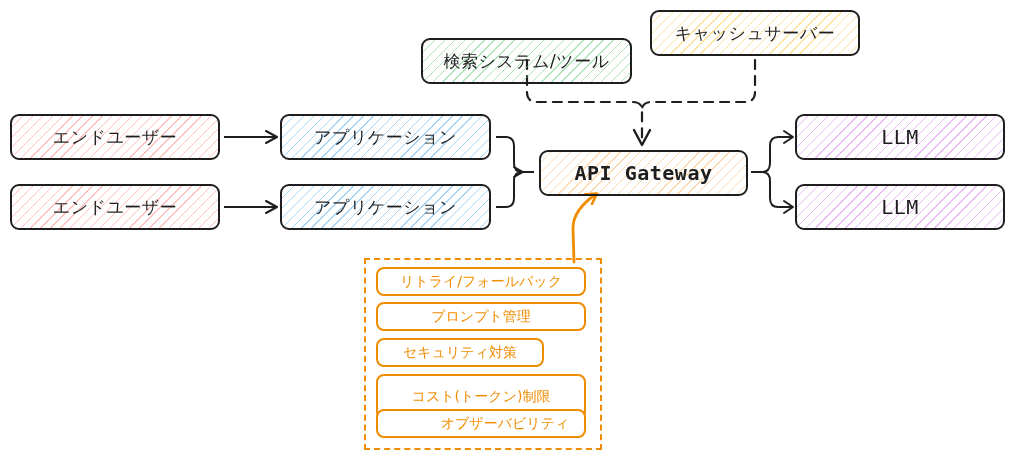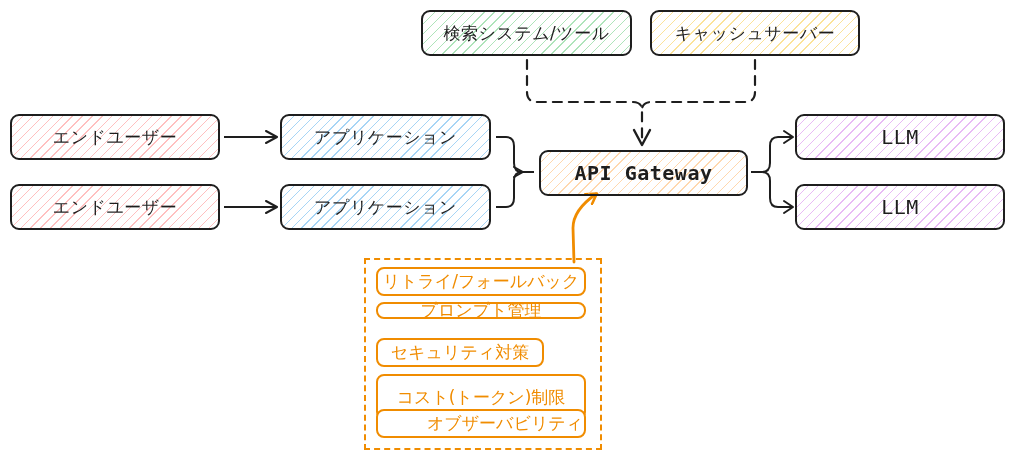--- a/index.html
+++ b/index.html
@@ -5,27 +5,27 @@
   html, body { margin:0; padding:0; background:#ffffff; }
   body { width:1015px; height:459px; position:relative; overflow:hidden;
          font-family:"DejaVu Sans", sans-serif; }
   svg#canvas { position:absolute; left:0; top:0; }
   .node { position:absolute; box-sizing:border-box; border:2.2px solid #1e1e1e;
           border-radius:9px; display:flex; align-items:center; justify-content:center;
           font-size:17px; color:#1e1e1e; letter-spacing:0.5px; }
   .mono { font-family:"DejaVu Sans Mono", monospace; font-size:20px; }
   .hatch-red   { background: repeating-linear-gradient(-45deg, transparent 0 6px, rgba(255,140,140,0.55) 6px 7px); }
   .hatch-blue  { background: repeating-linear-gradient(-45deg, transparent 0 6px, rgba(120,190,240,0.65) 6px 7px); }
-  .hatch-green { background: repeating-linear-gradient(-45deg, transparent 0 6px, rgba(120,210,140,0.6) 6px 7px); }
+  .hatch-green { background: repeating-linear-gradient(-45deg, transparent 0 6px, rgba(120,210,140,0.6) 6px 7px); margin-top: 28px; }
   .hatch-yellow{ background: repeating-linear-gradient(-45deg, transparent 0 6px, rgba(250,215,110,0.7) 6px 7px); }
   .hatch-orange{ background: repeating-linear-gradient(-45deg, transparent 0 6px, rgba(255,190,120,0.6) 6px 7px); font-weight: bold; }
   .hatch-purple{ background: repeating-linear-gradient(-45deg, transparent 0 6px, rgba(220,150,240,0.65) 6px 7px); }
   .feature { position:absolute; box-sizing:border-box; border:2px solid #f08c00;
              border-radius:8px; display:flex; align-items:center; justify-content:center;
-             font-size:17px; color:#f08c00; background:#fff; }
+             font-size:14px; color:#f08c00; background:#fff; }
   .group { position:absolute; box-sizing:border-box; border:2.2px dashed #f08c00; }
 </style>
 </head>
 <body>
 
 <svg id="canvas" width="1015" height="459">
   <defs>
     <marker id="arrowBlack" markerWidth="14" markerHeight="14" refX="11" refY="7" orient="auto" markerUnits="userSpaceOnUse">
       <path d="M1,1 L12,7 L1,13" fill="none" stroke="#1e1e1e" stroke-width="2" stroke-linecap="round" stroke-linejoin="round"></path>
     </marker>
@@ -85,21 +85,21 @@
   <span>LLM</span>
 </div>
 <div class="node hatch-purple mono" style="left:795px;top:184px;width:210px;height:46px;">
   <span>LLM</span>
 </div>
 
 <div class="group" style="left:364px;top:258px;width:238px;height:192px;"></div>
 <div class="feature" style="left:376px;top:267px;width:210px;height:29px;">
   <span>リトライ/フォールバック</span>
 </div>
-<div class="feature" style="left:376px;top:302px;width:210px;height:17px;">
+<div class="feature" style="left:376px;top:302px;width:210px;height:29px;">
   <span>プロンプト管理</span>
 </div>
 <div class="feature" style="left:376px;top:338px;width:168px;height:29px;">
   <span>セキュリティ対策</span>
 </div>
 <div class="feature" style="left:376px;top:374px;width:210px;height:46px;">
   <span>コスト(トークン)制限</span>
 </div>
 <div class="feature" style="left:376px;top:409px;width:210px;height:29px;padding-left:48px;">
   <span>オブザーバビリティ</span>

